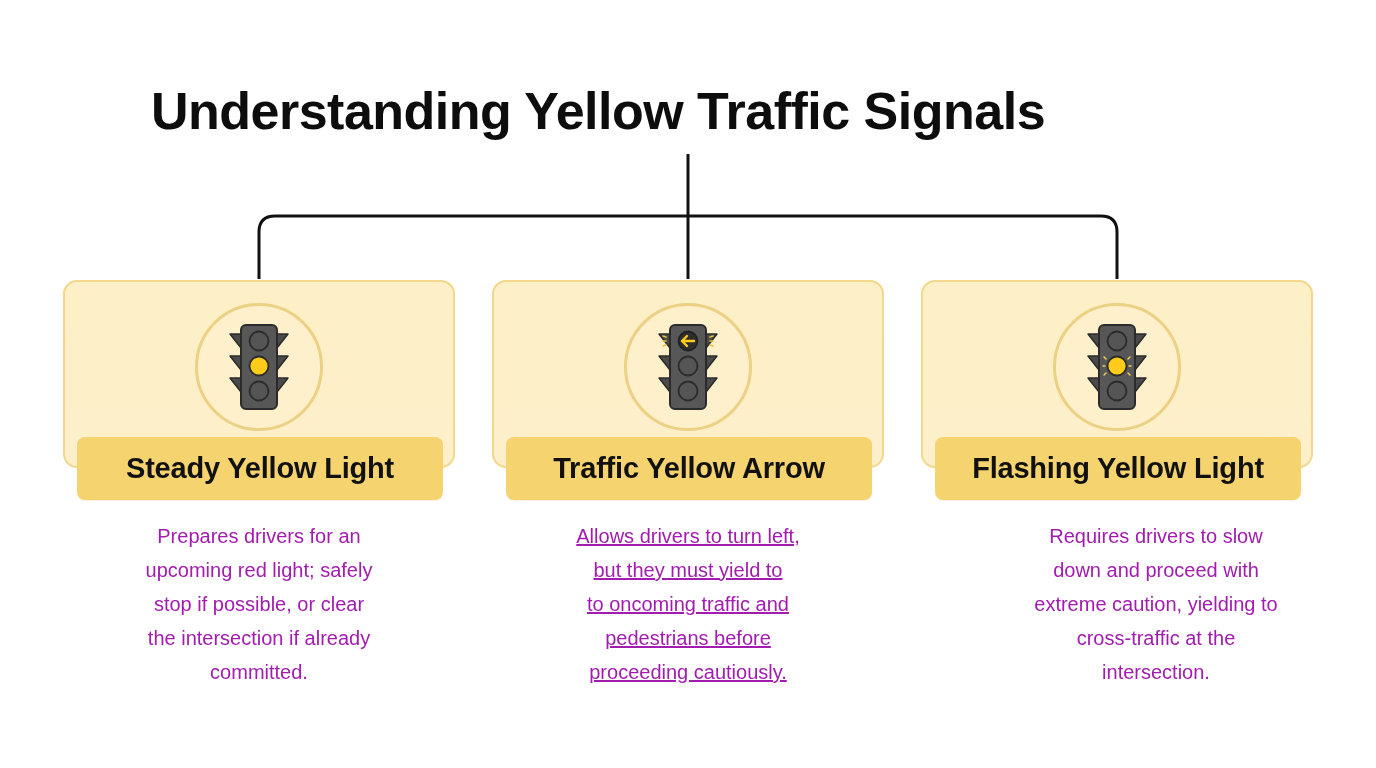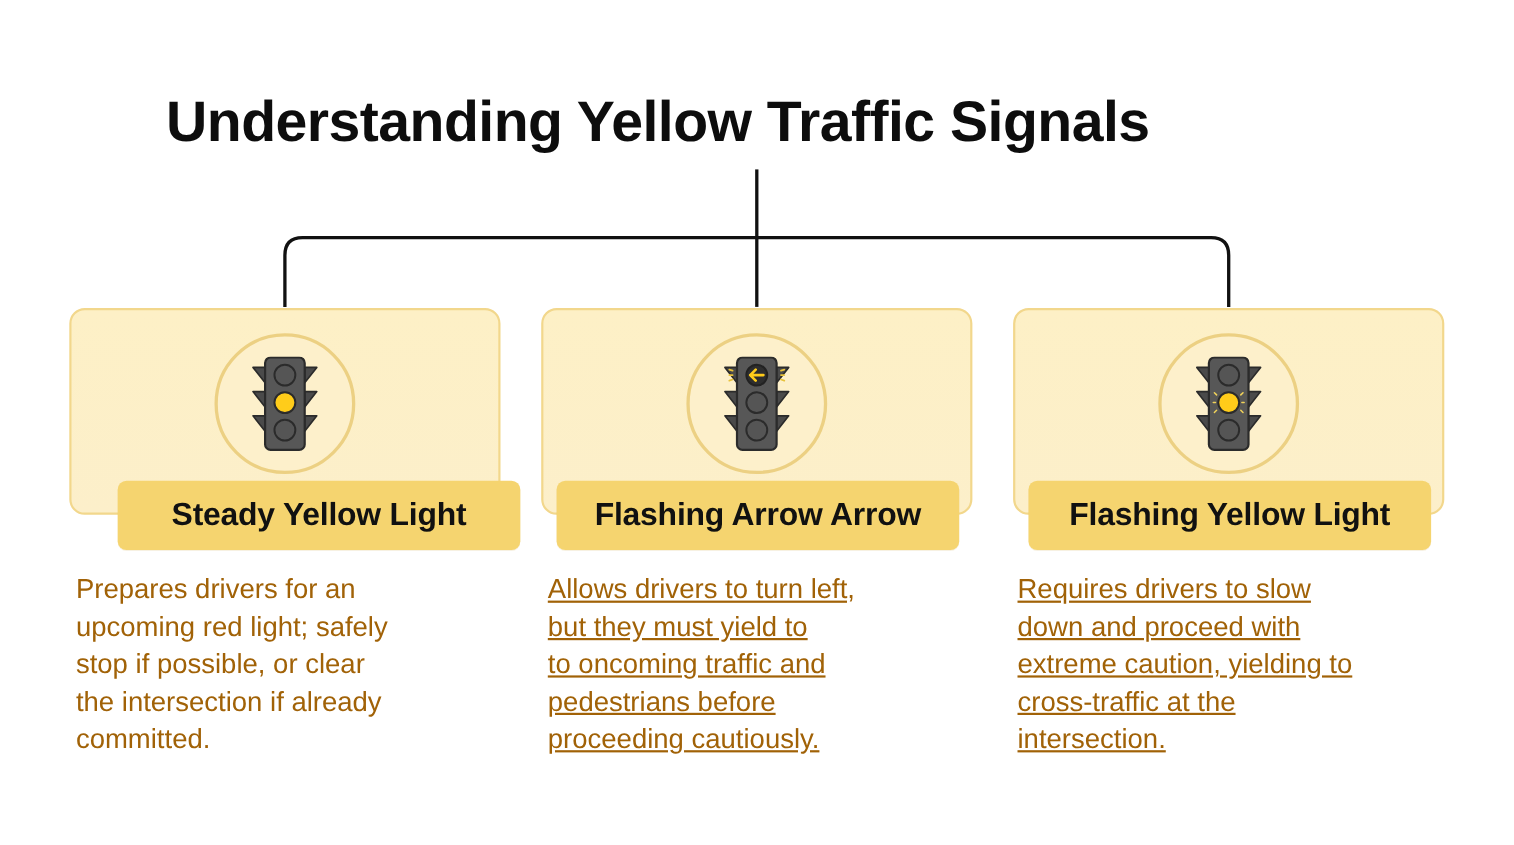--- a/index.html
+++ b/index.html
@@ -76,37 +76,37 @@
       border-radius: 8px;
       display: flex;
       align-items: center;
       justify-content: center;
       font-size: 29px;
       font-weight: 700;
       color: #111111;
       letter-spacing: -0.2px;
       box-shadow: 0 1px 0 rgba(200,160,60,0.15);
     }
-    .label.l1 { left: 77px; margin-left: 30px; }
+    .label.l1 { left: 77px; }
     .label.l2 { left: 506px; }
     .label.l3 { left: 935px; text-align: center; }
 
     .desc {
       position: absolute;
       top: 519px;
       width: 380px;
-      text-align: left;
-      font-size: 25px;
+      text-align: center;
+      font-size: 20px;
       line-height: 34px;
-      color: #a16207;
+      color: #a21caf;
       white-space: pre-line;
     }
     .desc.d1 { left: 69px; }
     .desc.d2 { left: 498px; text-decoration: underline; }
-    .desc.d3 { left: 925px; text-decoration: underline; }
+    .desc.d3 { left: 966px; }
   </style>
 </head>
 <body>
 
 <div class="title">Understanding Yellow Traffic Signals</div>
 
 <svg class="connector" width="1376" height="300" viewBox="0 0 1376 300">
   <path d="M688 154 L688 279" stroke="#111" stroke-width="3" fill="none"></path>
   <path d="M259 279 L259 232 Q259 216 275 216 L1101 216 Q1117 216 1117 232 L1117 279" stroke="#111" stroke-width="3" fill="none"></path>
 </svg>
@@ -152,21 +152,21 @@
         <line x1="57" y1="22" x2="54" y2="21"></line>
       </g>
       <rect x="14" y="1" width="36" height="84" rx="5" fill="#575757" stroke="#2b2b2b" stroke-width="2"></rect>
       <circle cx="32" cy="17" r="9.5" fill="#2e2e2e" stroke="#222" stroke-width="1.8"></circle>
       <path d="M38 17 L26 17 M31 12 L26 17 L31 22" stroke="#ffcc1a" stroke-width="2.4" fill="none" stroke-linecap="round" stroke-linejoin="round"></path>
       <circle cx="32" cy="42" r="9.5" fill="#555" stroke="#2b2b2b" stroke-width="1.8"></circle>
       <circle cx="32" cy="67" r="9.5" fill="#555" stroke="#2b2b2b" stroke-width="1.8"></circle>
     </svg>
   </div>
 </div>
-<div class="label l2">Flashing Arrow Arrow</div>
+<div class="label l2">Traffic Yellow Arrow</div>
 <div class="desc d2">Allows drivers to turn left,
 but they must yield to
 to oncoming traffic and
 pedestrians before
 proceeding cautiously.</div>
 
 <div class="card c3">
   <div class="icon-circle">
     <svg width="64" height="86" viewBox="0 0 64 86">
       <path d="M3 10 L14 10 L14 24 Z" fill="#4a4a4a" stroke="#2b2b2b" stroke-width="1.5" stroke-linejoin="round"></path>

